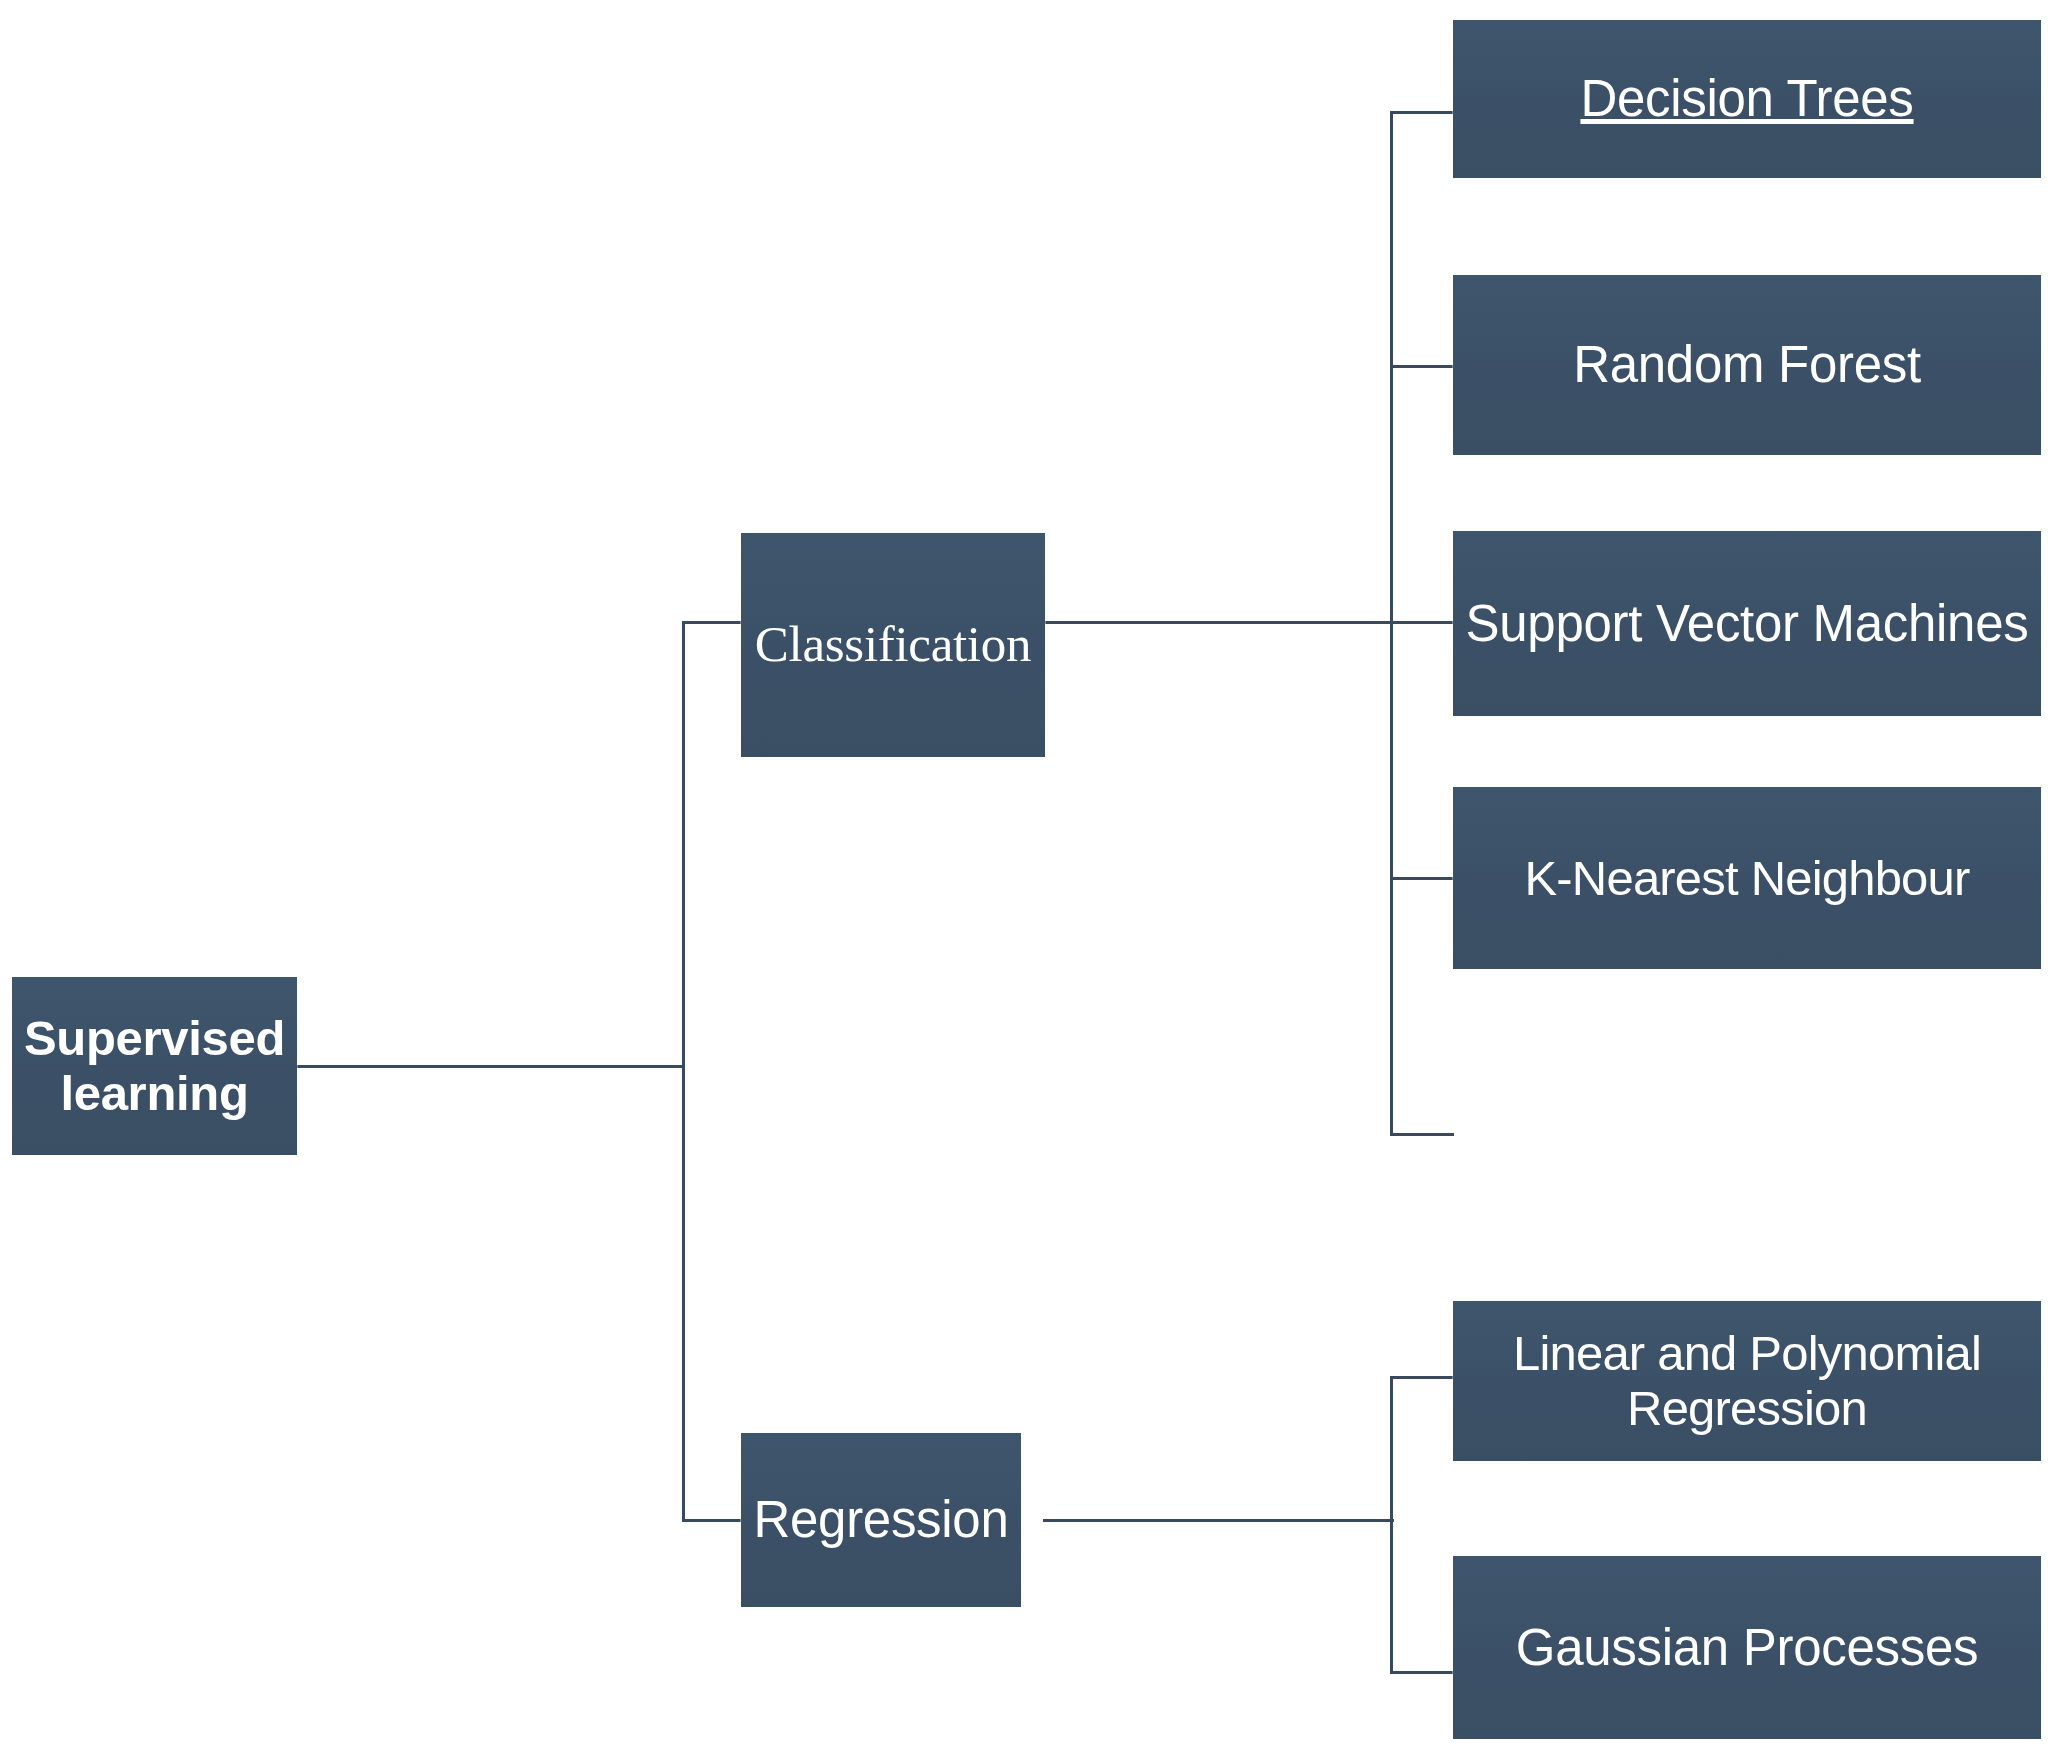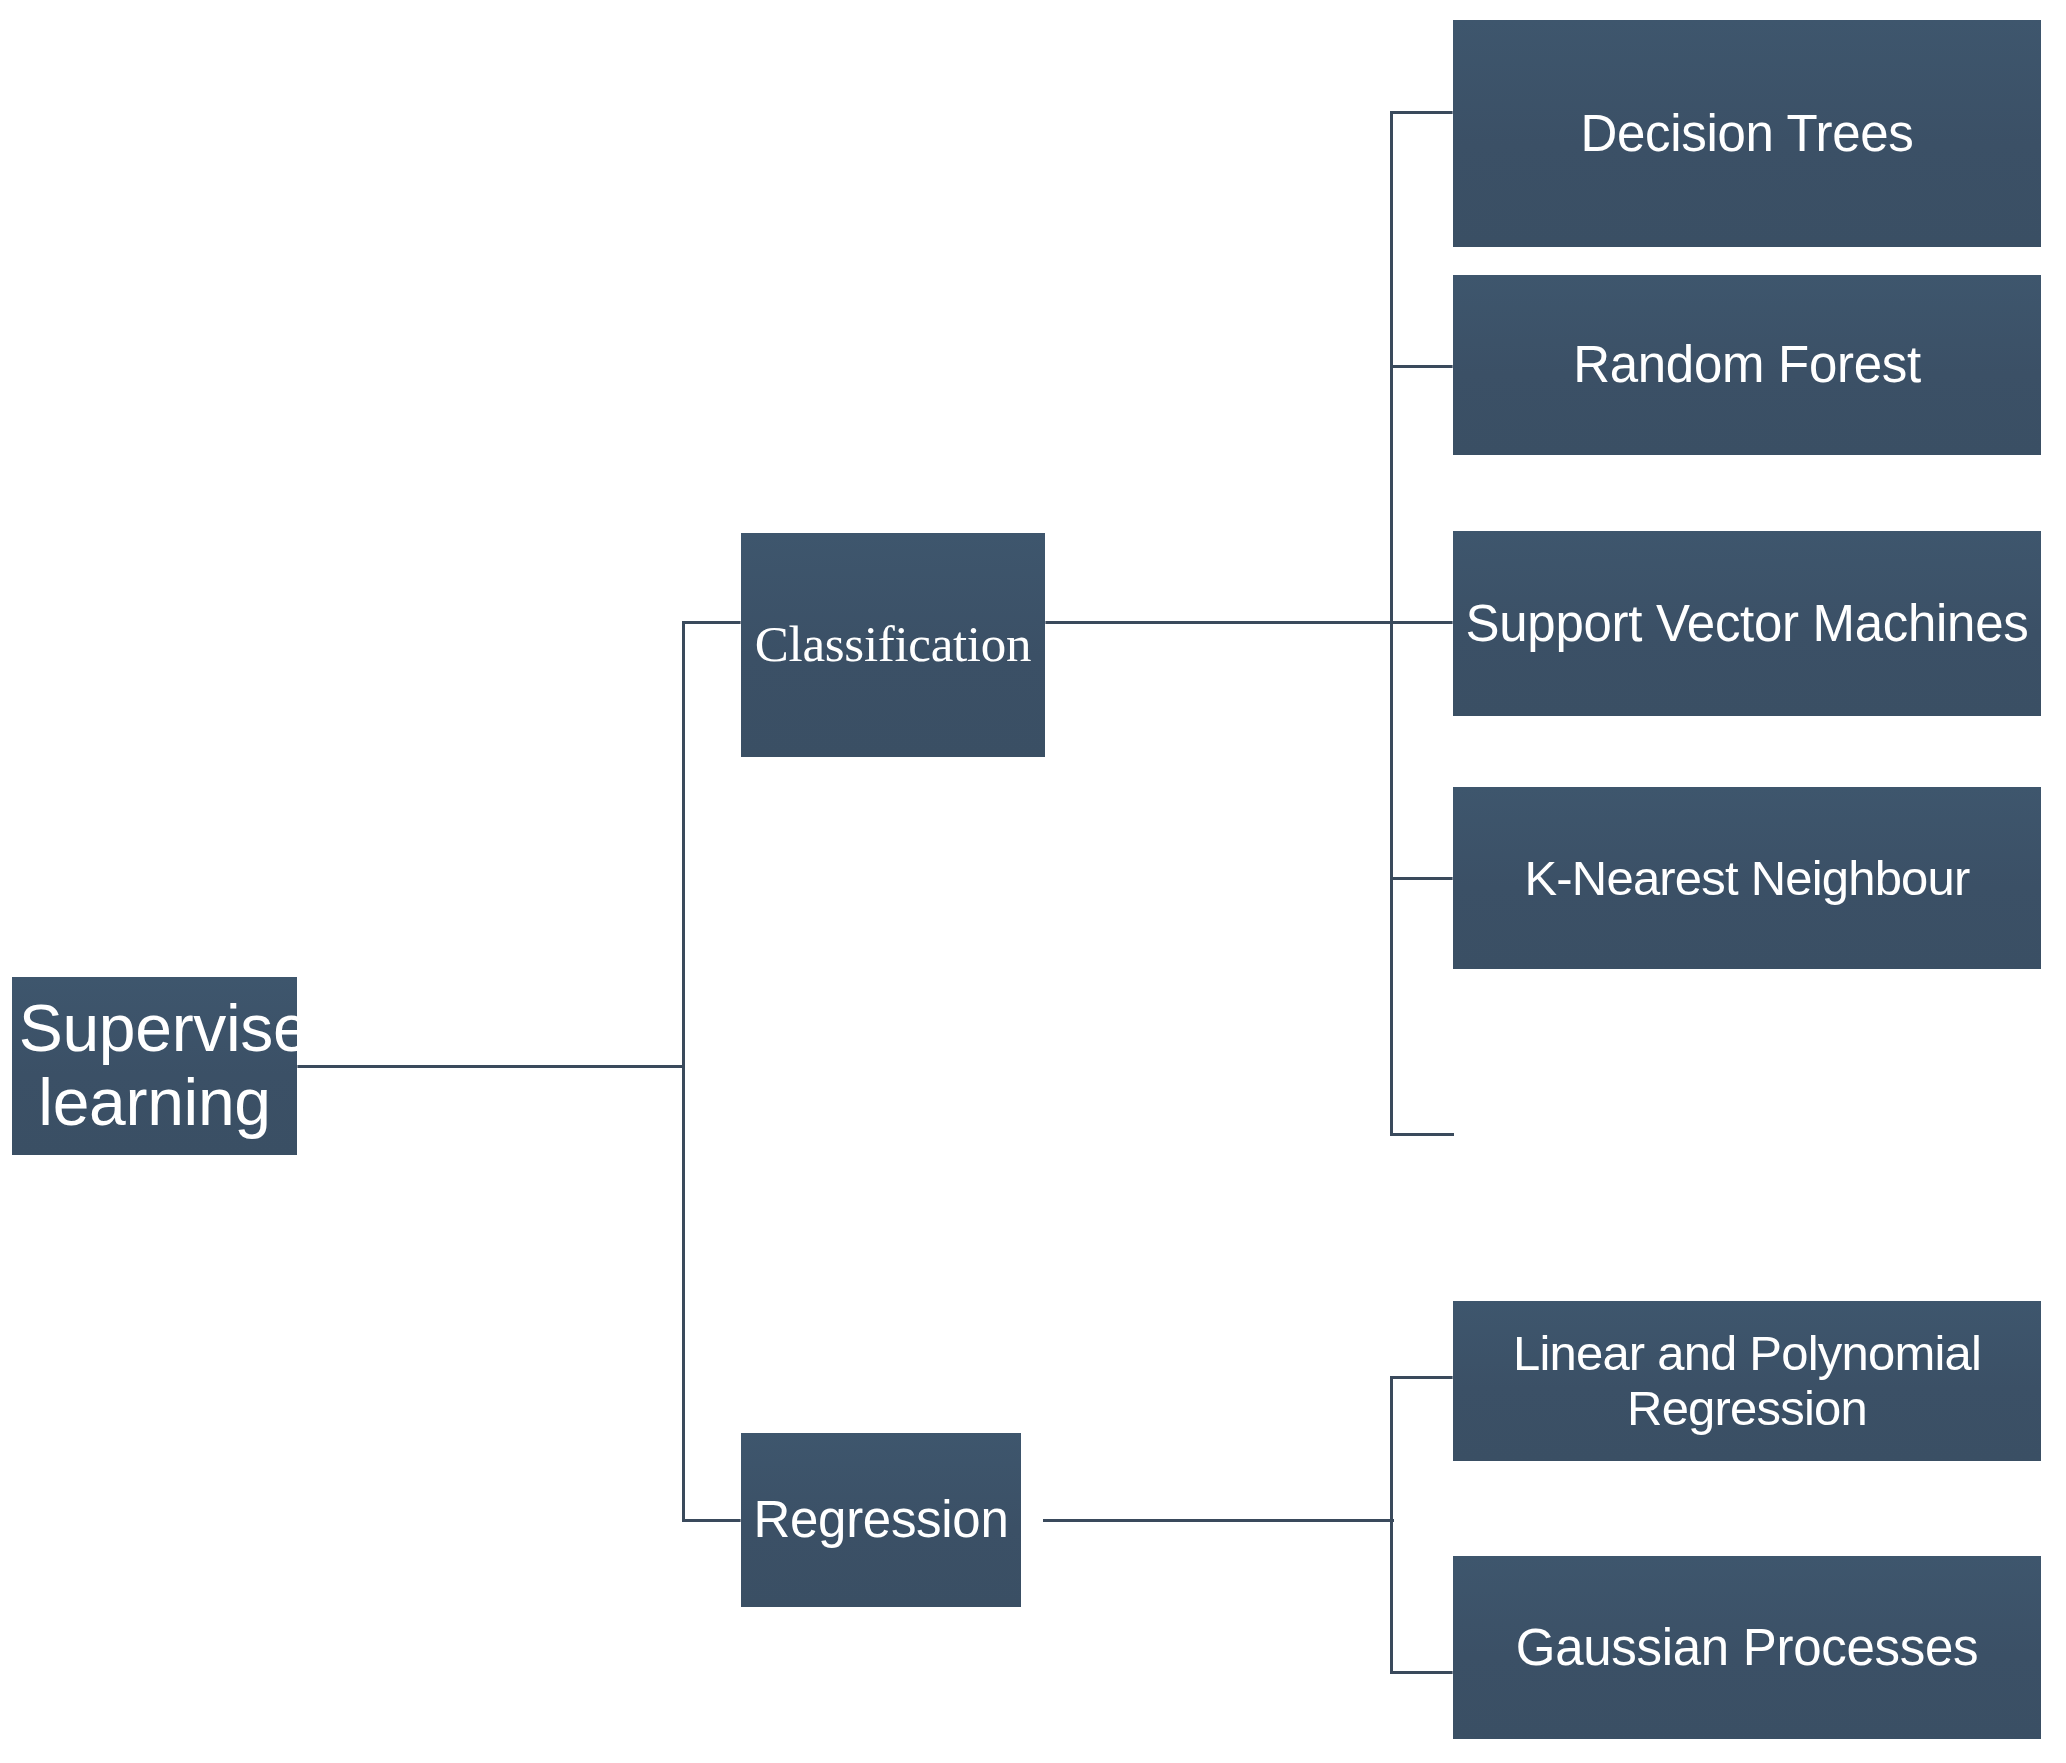--- a/index.html
+++ b/index.html
@@ -35,21 +35,21 @@
     width: 100%;
   }
   .conn {
     position: absolute;
     background: #3a4a5c;
   }
   .conn.h { height: 3.4px; }
   .conn.v { width: 3.4px; }
 
   
-  .n-root   { font-size: 66px; font-weight: 400; }
+  .n-root   { font-size: 49px; font-weight: 700; }
   .n-mid    { font-size: 51px; font-weight: 400; }
   .n-leaf   { font-size: 51px; font-weight: 400; }
   .n-leaf-tight { font-size: 49px; font-weight: 400; letter-spacing: -0.8px; }
 </style>
 </head>
 <body>
 
 <div id="canvas">
 
   <div class="conn h" style="left:297px; top:1065px; width:388px;"></div>
@@ -82,21 +82,21 @@
   </div>
 
   <div class="node n-mid" style="left:741px; top:533px; width:304px; height:224px;font-family:Liberation Serif, serif;">
     <span>Classification</span>
   </div>
 
   <div class="node n-mid" style="left:741px; top:1433px; width:280px; height:174px;">
     <span>Regression</span>
   </div>
 
-  <div class="node n-leaf" style="left:1453px; top:20px; width:588px; height:227px;">
+  <div class="node n-leaf" style="left:1453px; top:20px; width:588px; height:158px;text-decoration:underline;">
     <span>Decision Trees</span>
   </div>
 
   <div class="node n-leaf" style="left:1453px; top:275px; width:588px; height:180px;">
     <span>Random Forest</span>
   </div>
 
   <div class="node n-leaf" style="left:1453px; top:531px; width:588px; height:185px;">
     <span>Support Vector Machines</span>
   </div>

